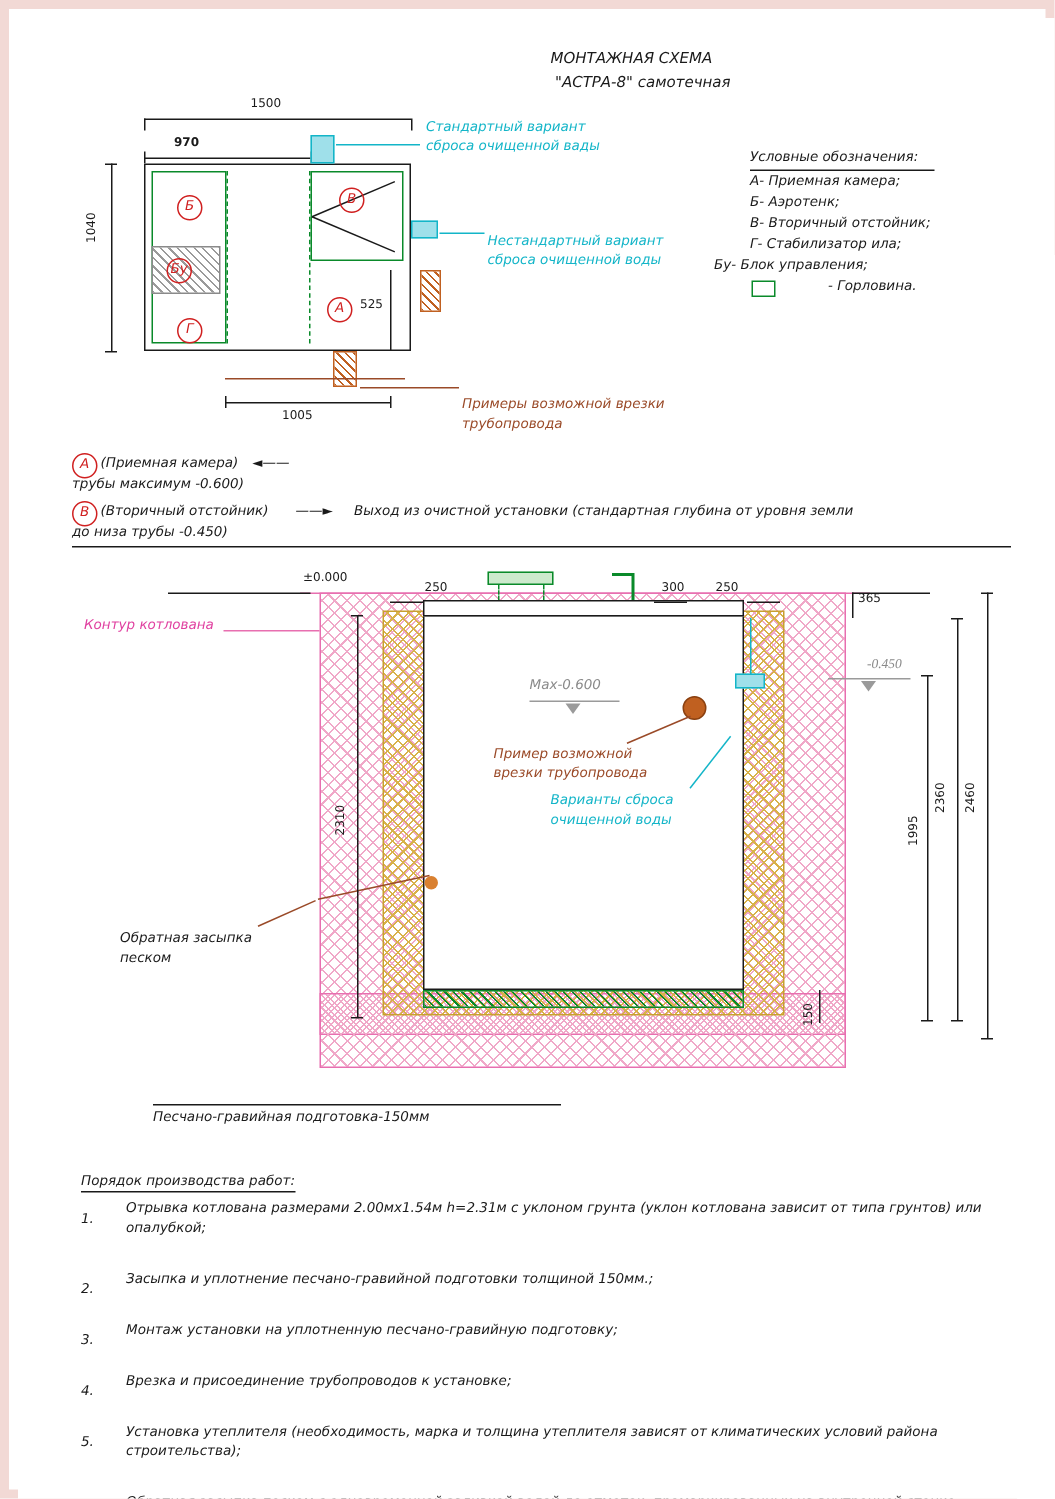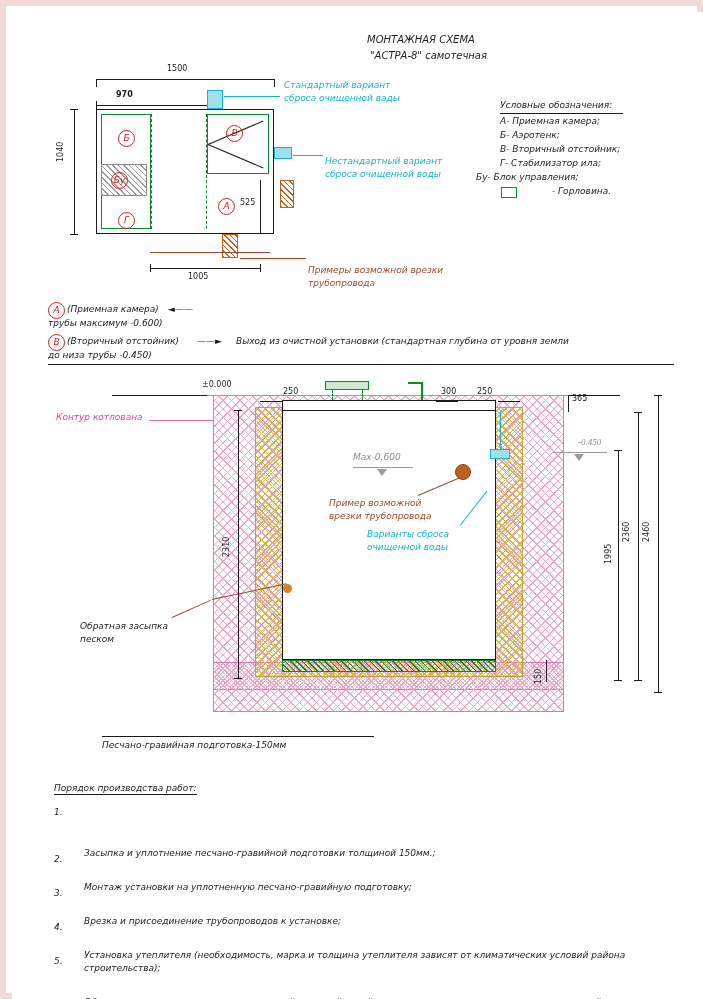--- a/index.html
+++ b/index.html
@@ -248,20 +248,21 @@
   <div class="hl" style="left:642px;top:680px;width:8px;"></div>
 
   <div class="txt t8 blk" style="left:522px;top:672px;transform:rotate(-90deg);transform-origin:left top;">150</div>
   <div class="vl" style="left:534px;top:648px;height:22px;"></div>
 
   <div class="txt it t9 blk underline" style="left:42px;top:770px;">Порядок производства работ:</div>
 
   <div style="position:absolute;left:42px;top:788px;width:610px;">
     <div class="wrow">
       <span class="txt it t9 blk" style="position:relative;left:0;top:0;display:inline-block;width:30px;">1.</span>
+      <span class="txt it t9 blk" style="position:absolute;left:30px;top:0;white-space:normal;width:580px;line-height:13px;">Отрывка котлована размерами 2.00мх1.54м h=2.31м с уклоном грунта (уклон котлована зависит от типа грунтов) или опалубкой;</span>
       <div style="height:27px;"></div>
     </div>
     <div class="wrow">
       <span class="txt it t9 blk" style="position:relative;left:0;top:0;display:inline-block;width:30px;">2.</span>
       <span class="txt it t9 blk" style="position:absolute;left:30px;top:0;white-space:normal;width:580px;line-height:13px;">Засыпка и уплотнение песчано-гравийной подготовки толщиной 150мм.;</span>
       <div style="height:14px;"></div>
     </div>
     <div class="wrow">
       <span class="txt it t9 blk" style="position:relative;left:0;top:0;display:inline-block;width:30px;">3.</span>
       <span class="txt it t9 blk" style="position:absolute;left:30px;top:0;white-space:normal;width:580px;line-height:13px;">Монтаж установки на уплотненную песчано-гравийную подготовку;</span>

